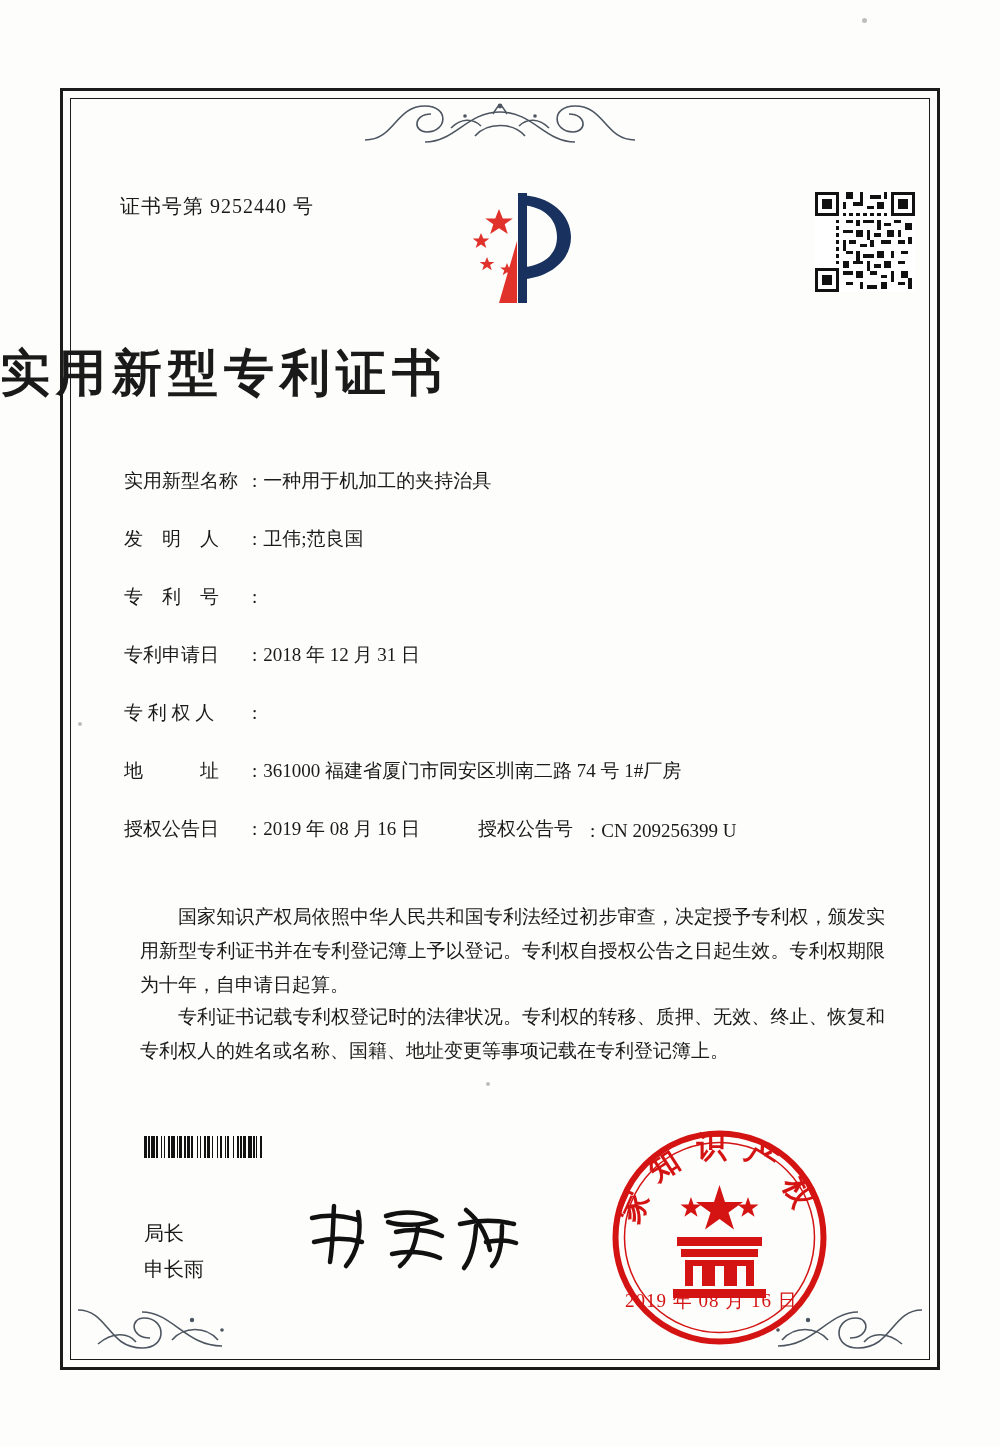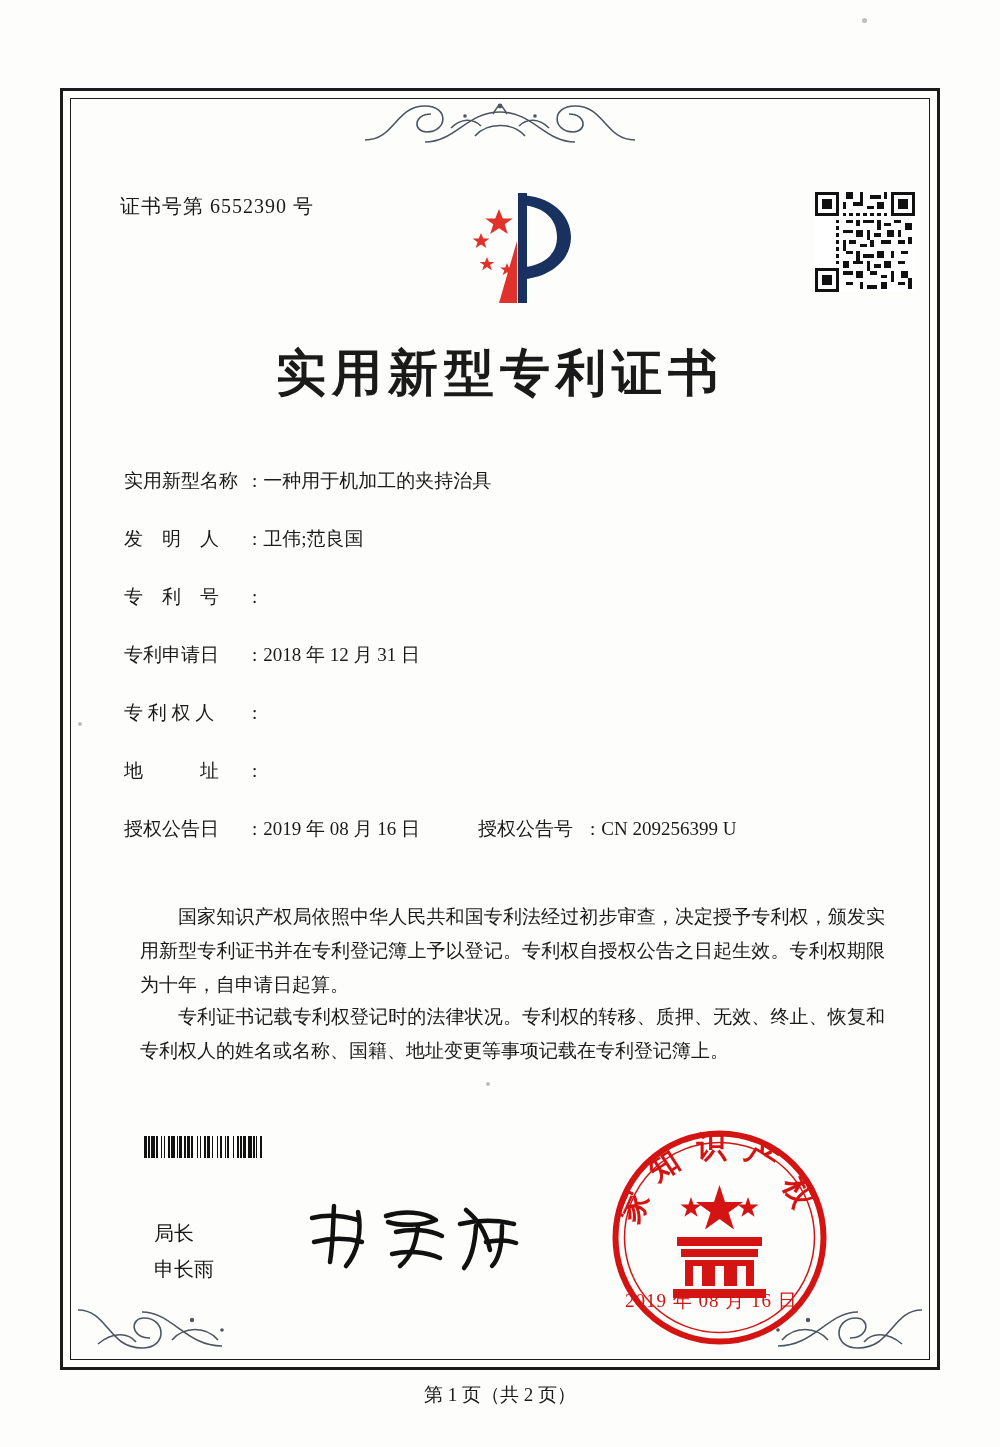--- a/index.html
+++ b/index.html
@@ -71,21 +71,20 @@
     width: 100px;
     height: 100px;
   }
   .qr canvas, .qr svg { display:block; }
 
   .cert-title {
     position: absolute;
     left: 0;
     right: 0;
     top: 340px;
-    text-align: center;
     font-size: 50px;
     font-weight: bold;
     letter-spacing: 6px;
     font-family: "DejaVu Serif", "Liberation Serif", serif;
   }
 
   
   .fields {
     position: absolute;
     left: 124px;
@@ -102,21 +101,21 @@
   .flabel {
     width: 128px;
     display: inline-block;
     letter-spacing: 0px;
     flex: 0 0 auto;
   }
   .fcolon { flex: 0 0 auto; margin-right: 6px; }
   .fvalue { flex: 1 1 auto; }
 
   .frow.pair { }
-  .pair-right { margin-left: 58px; display: flex; align-items: center; }
+  .pair-right { margin-left: 58px; display: flex; align-items: flex-end; }
   .pair-right .flabel { width: 112px; }
 
   
   .para {
     position: absolute;
     left: 140px;
     width: 745px;
     font-size: 19px;
     line-height: 34px;
     text-align: justify;
@@ -141,21 +140,20 @@
     vertical-align: top;
   }
 
   
   .sig-label {
     position: absolute;
     left: 144px;
     top: 1215px;
     font-size: 20px;
     line-height: 36px;
-    margin-left: 10px;
   }
   .sig-script {
     position: absolute;
     left: 300px;
     top: 1196px;
     width: 230px;
     height: 80px;
   }
 
   
@@ -238,21 +236,21 @@
         <path d="M100 40 C 112 26, 134 26, 146 40"></path>
         <path d="M26 44 C 40 32, 56 32, 64 42"></path>
       </g>
       <g fill="#4c5560">
           <circle cx="60" cy="20" r="2.2"></circle>
           <circle cx="30" cy="30" r="1.8"></circle>
         </g>
     </svg>
   </div>
 
-  <div class="cert-no">证书号第 6552390 号</div>
+  <div class="cert-no">证书号第 9252440 号</div>
 
   <div class="logo">
     <svg width="130" height="125" viewBox="0 0 130 125">
       <path d="M63 8 L63 118 L72 118 L72 8 Z" fill="#18315f"></path>
       <path d="M63 10 C 96 10, 116 30, 116 52 C 116 76, 94 92, 70 94 L70 82 C 88 80, 102 70, 102 52 C 102 32, 86 20, 63 20 Z" fill="#18315f"></path>
       <path d="M62 56 L62 118 L44 118 Z" fill="#e0322b"></path>
       <g fill="#e0322b">
         <polygon points="44,24 47.8,33.4 57.8,33.4 49.7,39.3 52.8,49 44,43.2 35.2,49 38.3,39.3 30.2,33.4 40.2,33.4"></polygon>
         <polygon points="26,48 28.3,53.6 34.3,53.6 29.5,57.2 31.3,63 26,59.5 20.7,63 22.5,57.2 17.7,53.6 23.7,53.6"></polygon>
         <polygon points="32,72 34,77 39.4,77 35.1,80.1 36.7,85.3 32,82.1 27.3,85.3 28.9,80.1 24.6,77 30,77"></polygon>
@@ -321,20 +319,21 @@
     </div>
 
     <div class="frow">
       <span class="flabel">专 利 权 人</span>
       <span class="fcolon">:</span>
     </div>
 
     <div class="frow">
       <span class="flabel">地　　　址</span>
       <span class="fcolon">:</span>
+      <span class="fvalue">361000 福建省厦门市同安区圳南二路 74 号 1#厂房</span>
     </div>
 
     <div class="frow pair">
       <span class="flabel">授权公告日</span>
       <span class="fcolon">:</span>
       <span>2019 年 08 月 16 日</span>
       <span class="pair-right">
         <span class="flabel">授权公告号</span>
         <span class="fcolon">:</span>
         <span>CN 209256399 U</span>
@@ -394,18 +393,17 @@
       </g>
       <g fill="#fdfdfb">
         <rect x="86" y="141" width="9" height="20"></rect>
         <rect x="108" y="141" width="9" height="20"></rect>
         <rect x="130" y="141" width="9" height="20"></rect>
       </g>
     </svg>
   </div>
   <div class="seal-date">2019 年 08 月 16 日</div>
 
-  <div class="footer">第 1 页（共 2 页）</div>
 
   <div class="speck" style="left:862px; top:18px; width:5px; height:5px;"></div>
   <div class="speck" style="left:78px; top:722px; width:4px; height:4px;"></div>
   <div class="speck" style="left:486px; top:1082px; width:4px; height:4px;"></div>
 </div>
 
 </body></html>

